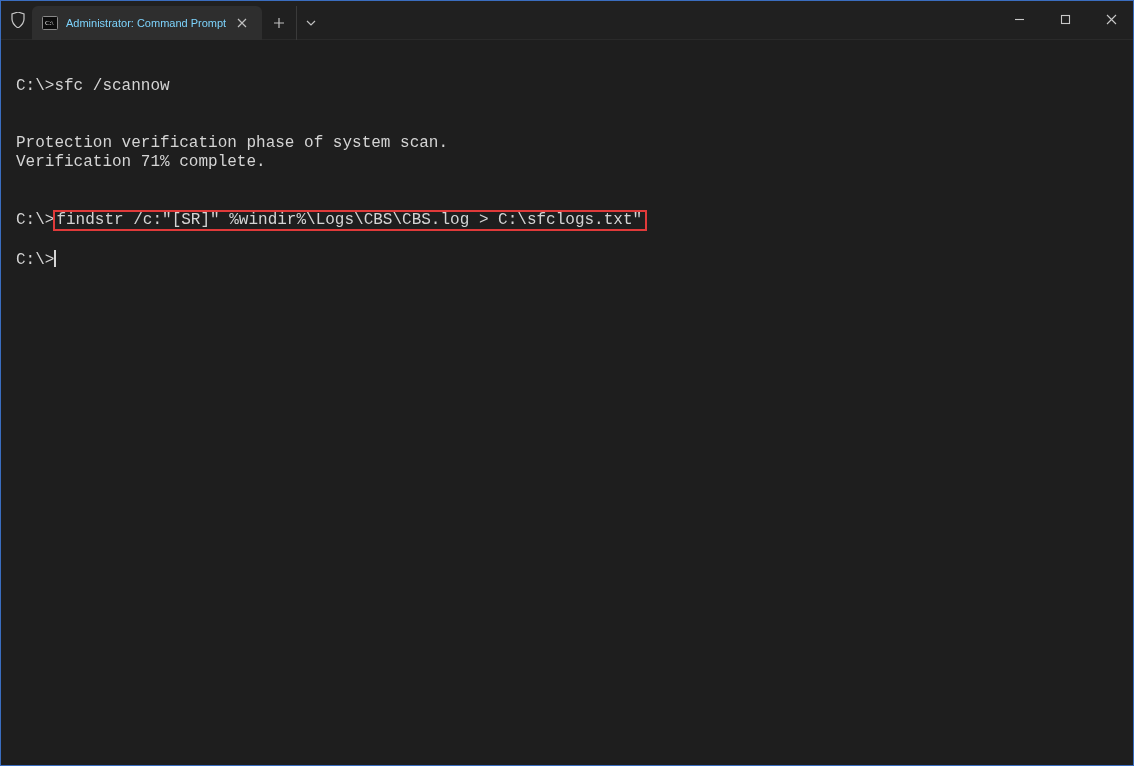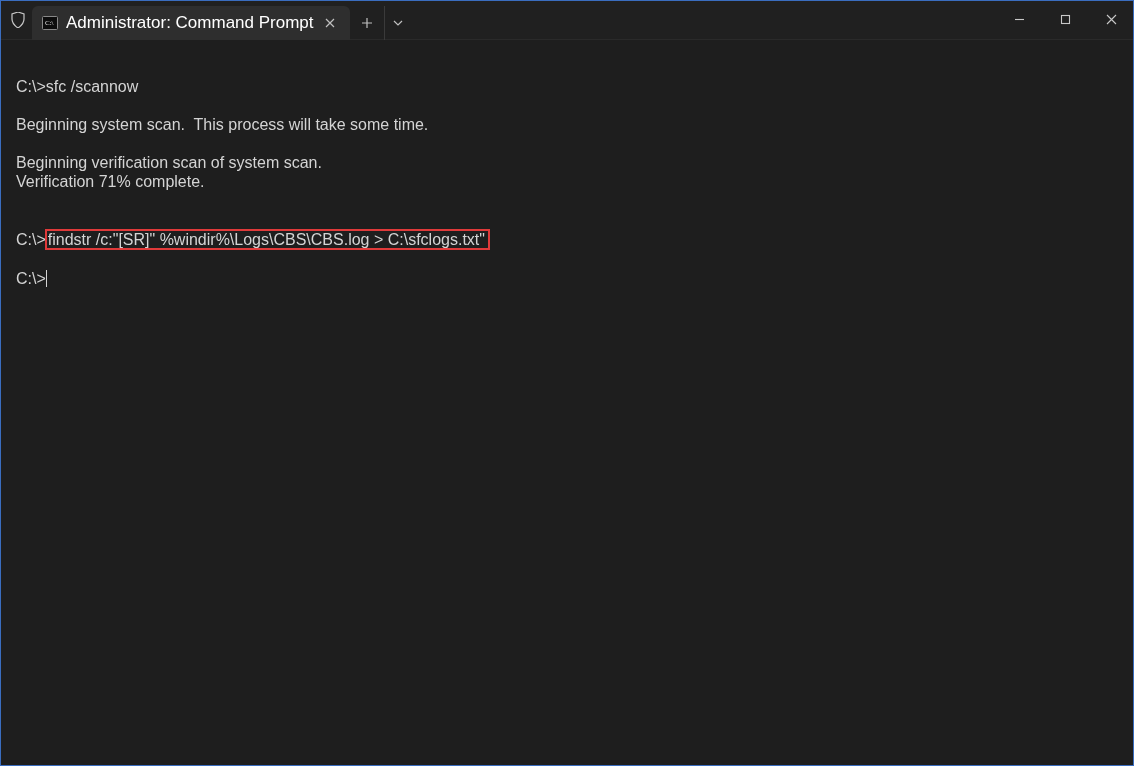--- a/index.html
+++ b/index.html
@@ -50,22 +50,22 @@
     }
     .tab-icon {
       width: 16px;
       height: 16px;
       margin-right: 8px;
       display: flex;
       align-items: center;
       justify-content: center;
     }
     .tab-label {
-      color: #ffffff;
-      font-size: 17px;
+      color: #7dd3fc;
+      font-size: 11px;
       flex: 1;
       white-space: nowrap;
       overflow: hidden;
       text-overflow: ellipsis;
     }
     .tab-close {
       width: 20px;
       height: 20px;
       display: flex;
       align-items: center;
@@ -100,21 +100,21 @@
     }
     .win-btn {
       width: 46px;
       display: flex;
       align-items: center;
       justify-content: center;
       color: #c8c8c8;
     }
     .terminal {
       padding: 18px 16px 18px 16px;
-      font-family: Liberation Sans, sans-serif;
+      font-family: Liberation Mono, monospace;
       font-size: 16px;
       line-height: 19px;
       color: #d4d4d4;
       position: absolute;
       top: 40px;
       left: 0;
       right: 0;
       bottom: 0;
     }
     .line {
@@ -188,23 +188,22 @@
           <path d="M1 1 L10 10 M10 1 L1 10" stroke="#c8c8c8" stroke-width="1.1"></path>
         </svg>
     </div>
   </div>
 </div>
 
 <div class="terminal">
   <div class="line"></div>
   <div class="line">C:\&gt;sfc /scannow</div>
   <div class="line"></div>
-  <div class="line">Beginning system scan.  This process will take some time.</div>
-  <div class="line"></div>
-  <div class="line">Beginning verification scan of system scan.</div>
+  <div class="line"></div>
+  <div class="line">Protection verification phase of system scan.</div>
   <div class="line">Verification 71% complete.</div>
   <div class="line"></div>
   <div class="line"></div>
   <div class="line"><span>C:\&gt;</span><span class="highlight">findstr /c:"[SR]" %windir%\Logs\CBS\CBS.log &gt; C:\sfclogs.txt"</span></div>
   <div class="line"></div>
   <div class="line"><span>C:\&gt;</span><span class="cursor"></span></div>
 </div>
 
 <div class="window-border"></div>
 

